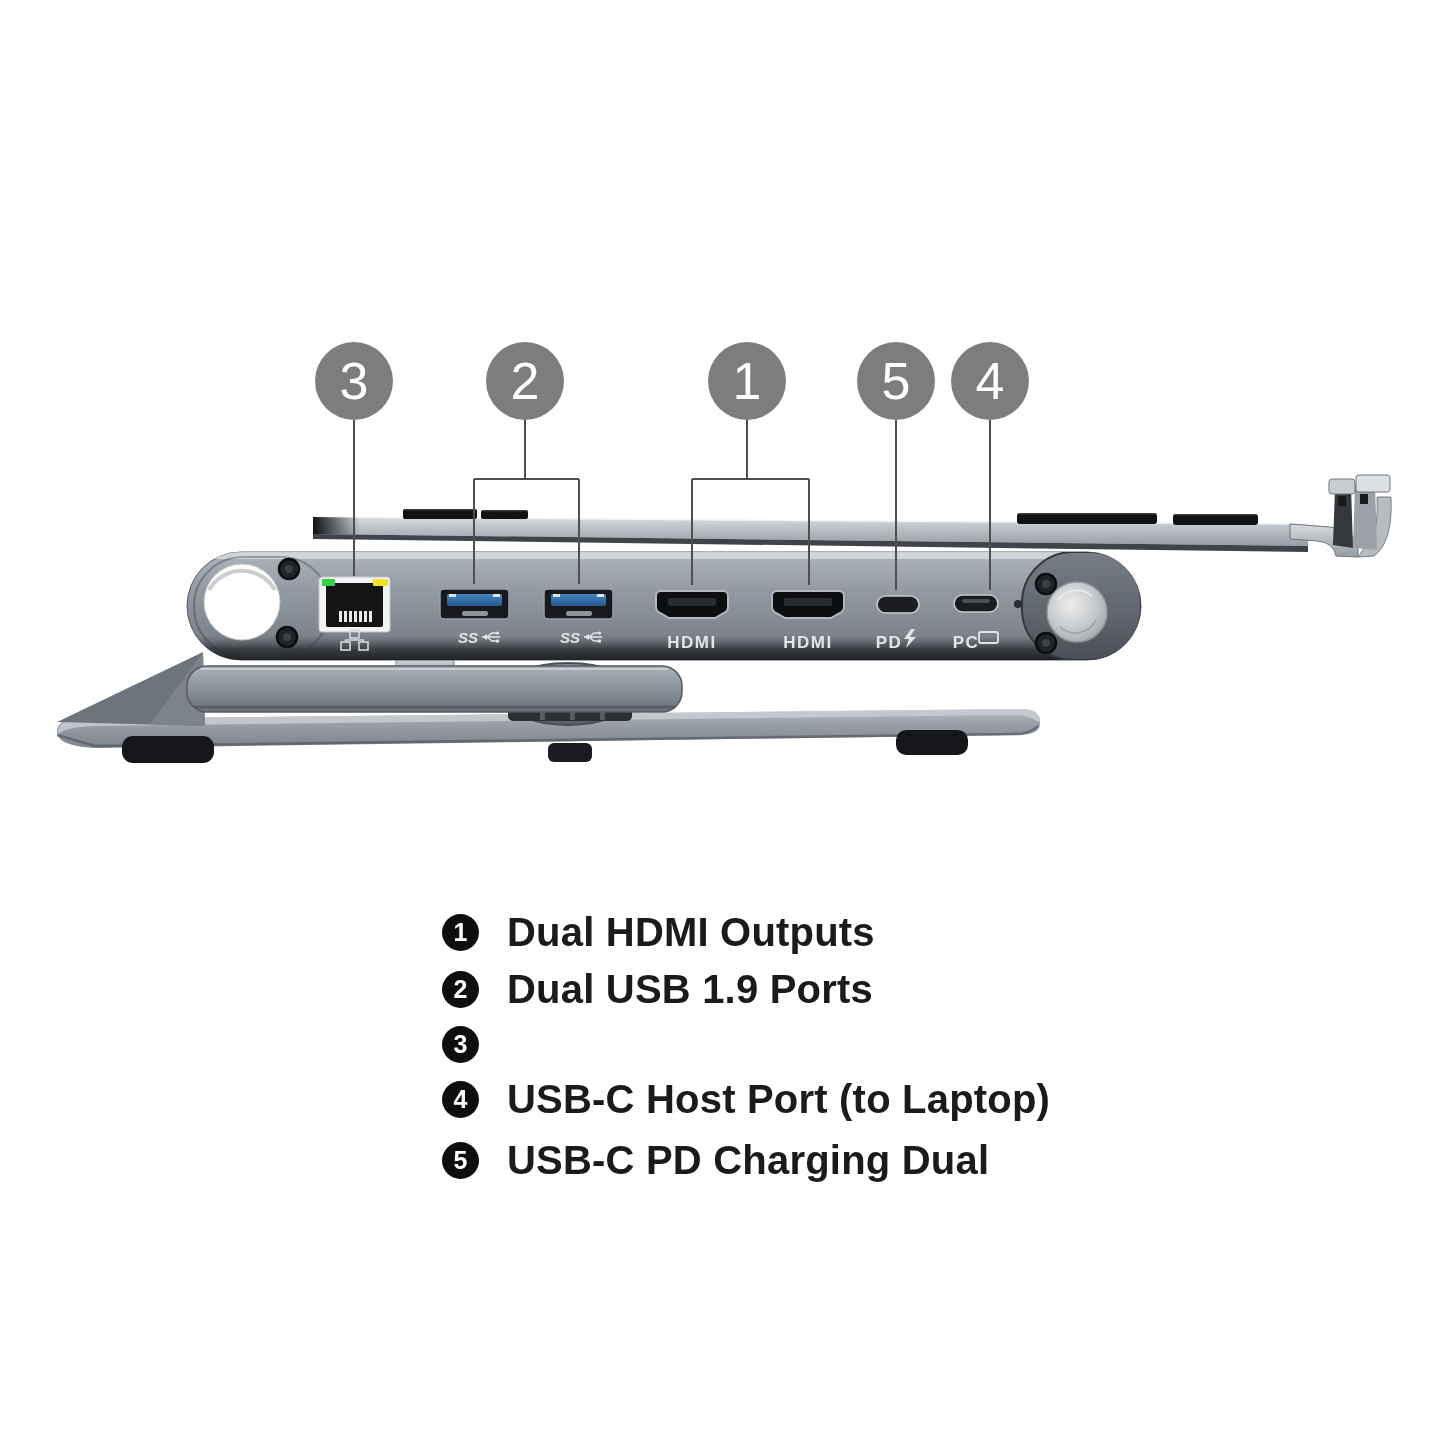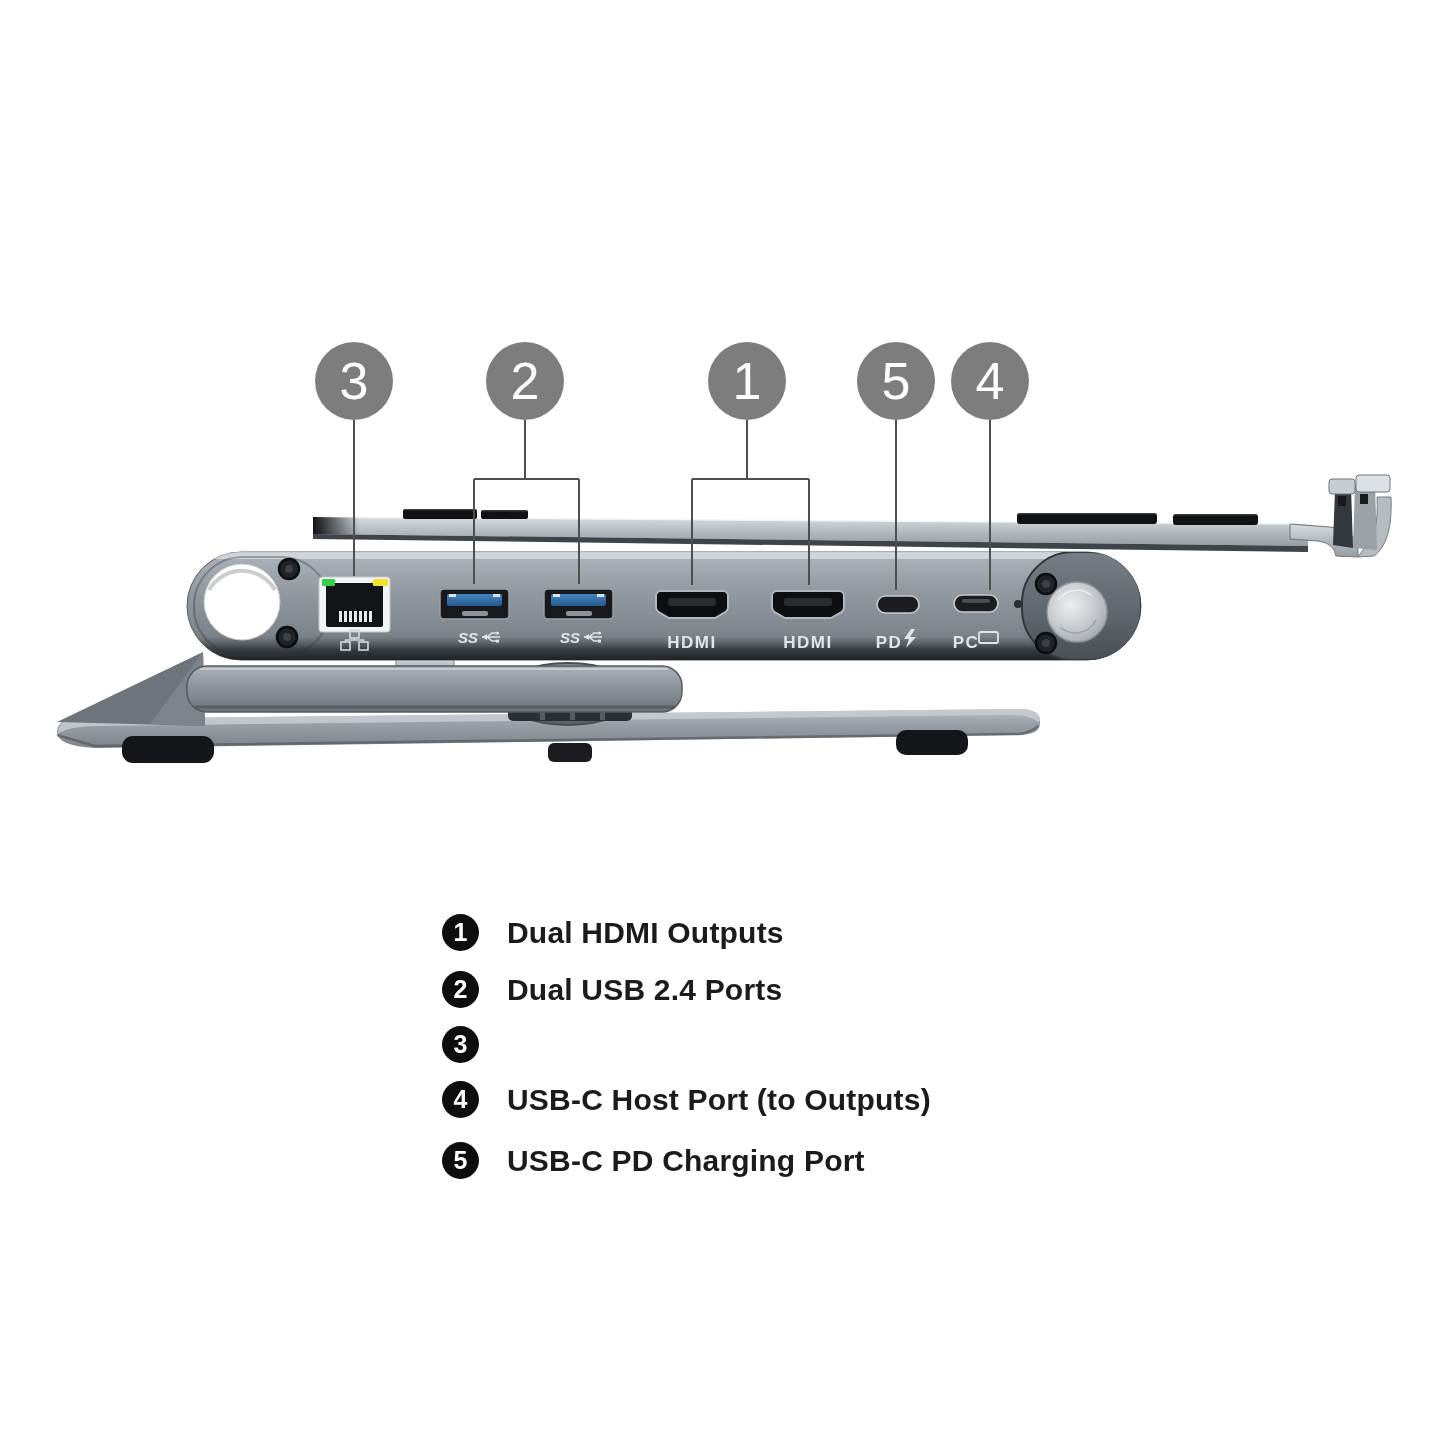--- a/index.html
+++ b/index.html
@@ -12,21 +12,21 @@
   .callout-num{font-family:"Liberation Sans",sans-serif;font-size:52px;font-weight:400;fill:#ffffff;text-anchor:middle;}
   .port-label{font-family:"Liberation Sans",sans-serif;font-size:17px;font-weight:bold;fill:#e2e5e8;letter-spacing:1.5px;text-anchor:middle;}
   .ss-label{font-family:"Liberation Sans",sans-serif;font-size:15px;font-weight:bold;font-style:italic;fill:#e2e5e8;text-anchor:middle;}
   
   .legend-row{position:absolute;display:flex;align-items:center;gap:28px;height:37px;}
   .legend-num{
     width:37px;height:37px;border-radius:50%;background:#0e0e0e;color:#ffffff;
     display:flex;align-items:center;justify-content:center;
     font-size:25px;font-weight:bold;flex:0 0 auto;
   }
-  .legend-label{font-size:30px;font-weight:bold;color:#1b1b1b;letter-spacing:0.2px;white-space:nowrap;}
+  .legend-label{font-size:40px;font-weight:bold;color:#1b1b1b;letter-spacing:0.2px;white-space:nowrap;}
 </style>
 </head>
 <body>
 
 <div class="stage">
 
 <svg width="1445" height="1445" viewBox="0 0 1445 1445">
   <defs>
     <linearGradient id="dockFace" x1="0" y1="0" x2="0" y2="1">
       <stop offset="0" stop-color="#adb4bc"></stop>
@@ -307,28 +307,28 @@
   </g>
 </svg>
 
   <div>
     <div class="legend-row" style="left:442px;top:914px;">
       <span class="legend-num">1</span>
       <span class="legend-label">Dual HDMI Outputs</span>
     </div>
     <div class="legend-row" style="left:442px;top:971px;">
       <span class="legend-num">2</span>
-      <span class="legend-label">Dual USB 2.4 Ports</span>
+      <span class="legend-label">Dual USB 1.9 Ports</span>
     </div>
     <div class="legend-row" style="left:442px;top:1026px;">
       <span class="legend-num">3</span>
     </div>
     <div class="legend-row" style="left:442px;top:1081px;">
       <span class="legend-num">4</span>
-      <span class="legend-label">USB-C Host Port (to Outputs)</span>
+      <span class="legend-label">USB-C Host Port (to Laptop)</span>
     </div>
     <div class="legend-row" style="left:442px;top:1142px;">
       <span class="legend-num">5</span>
-      <span class="legend-label">USB-C PD Charging Port</span>
+      <span class="legend-label">USB-C PD Charging Dual</span>
     </div>
   </div>
 
 </div>
 
 </body></html>

